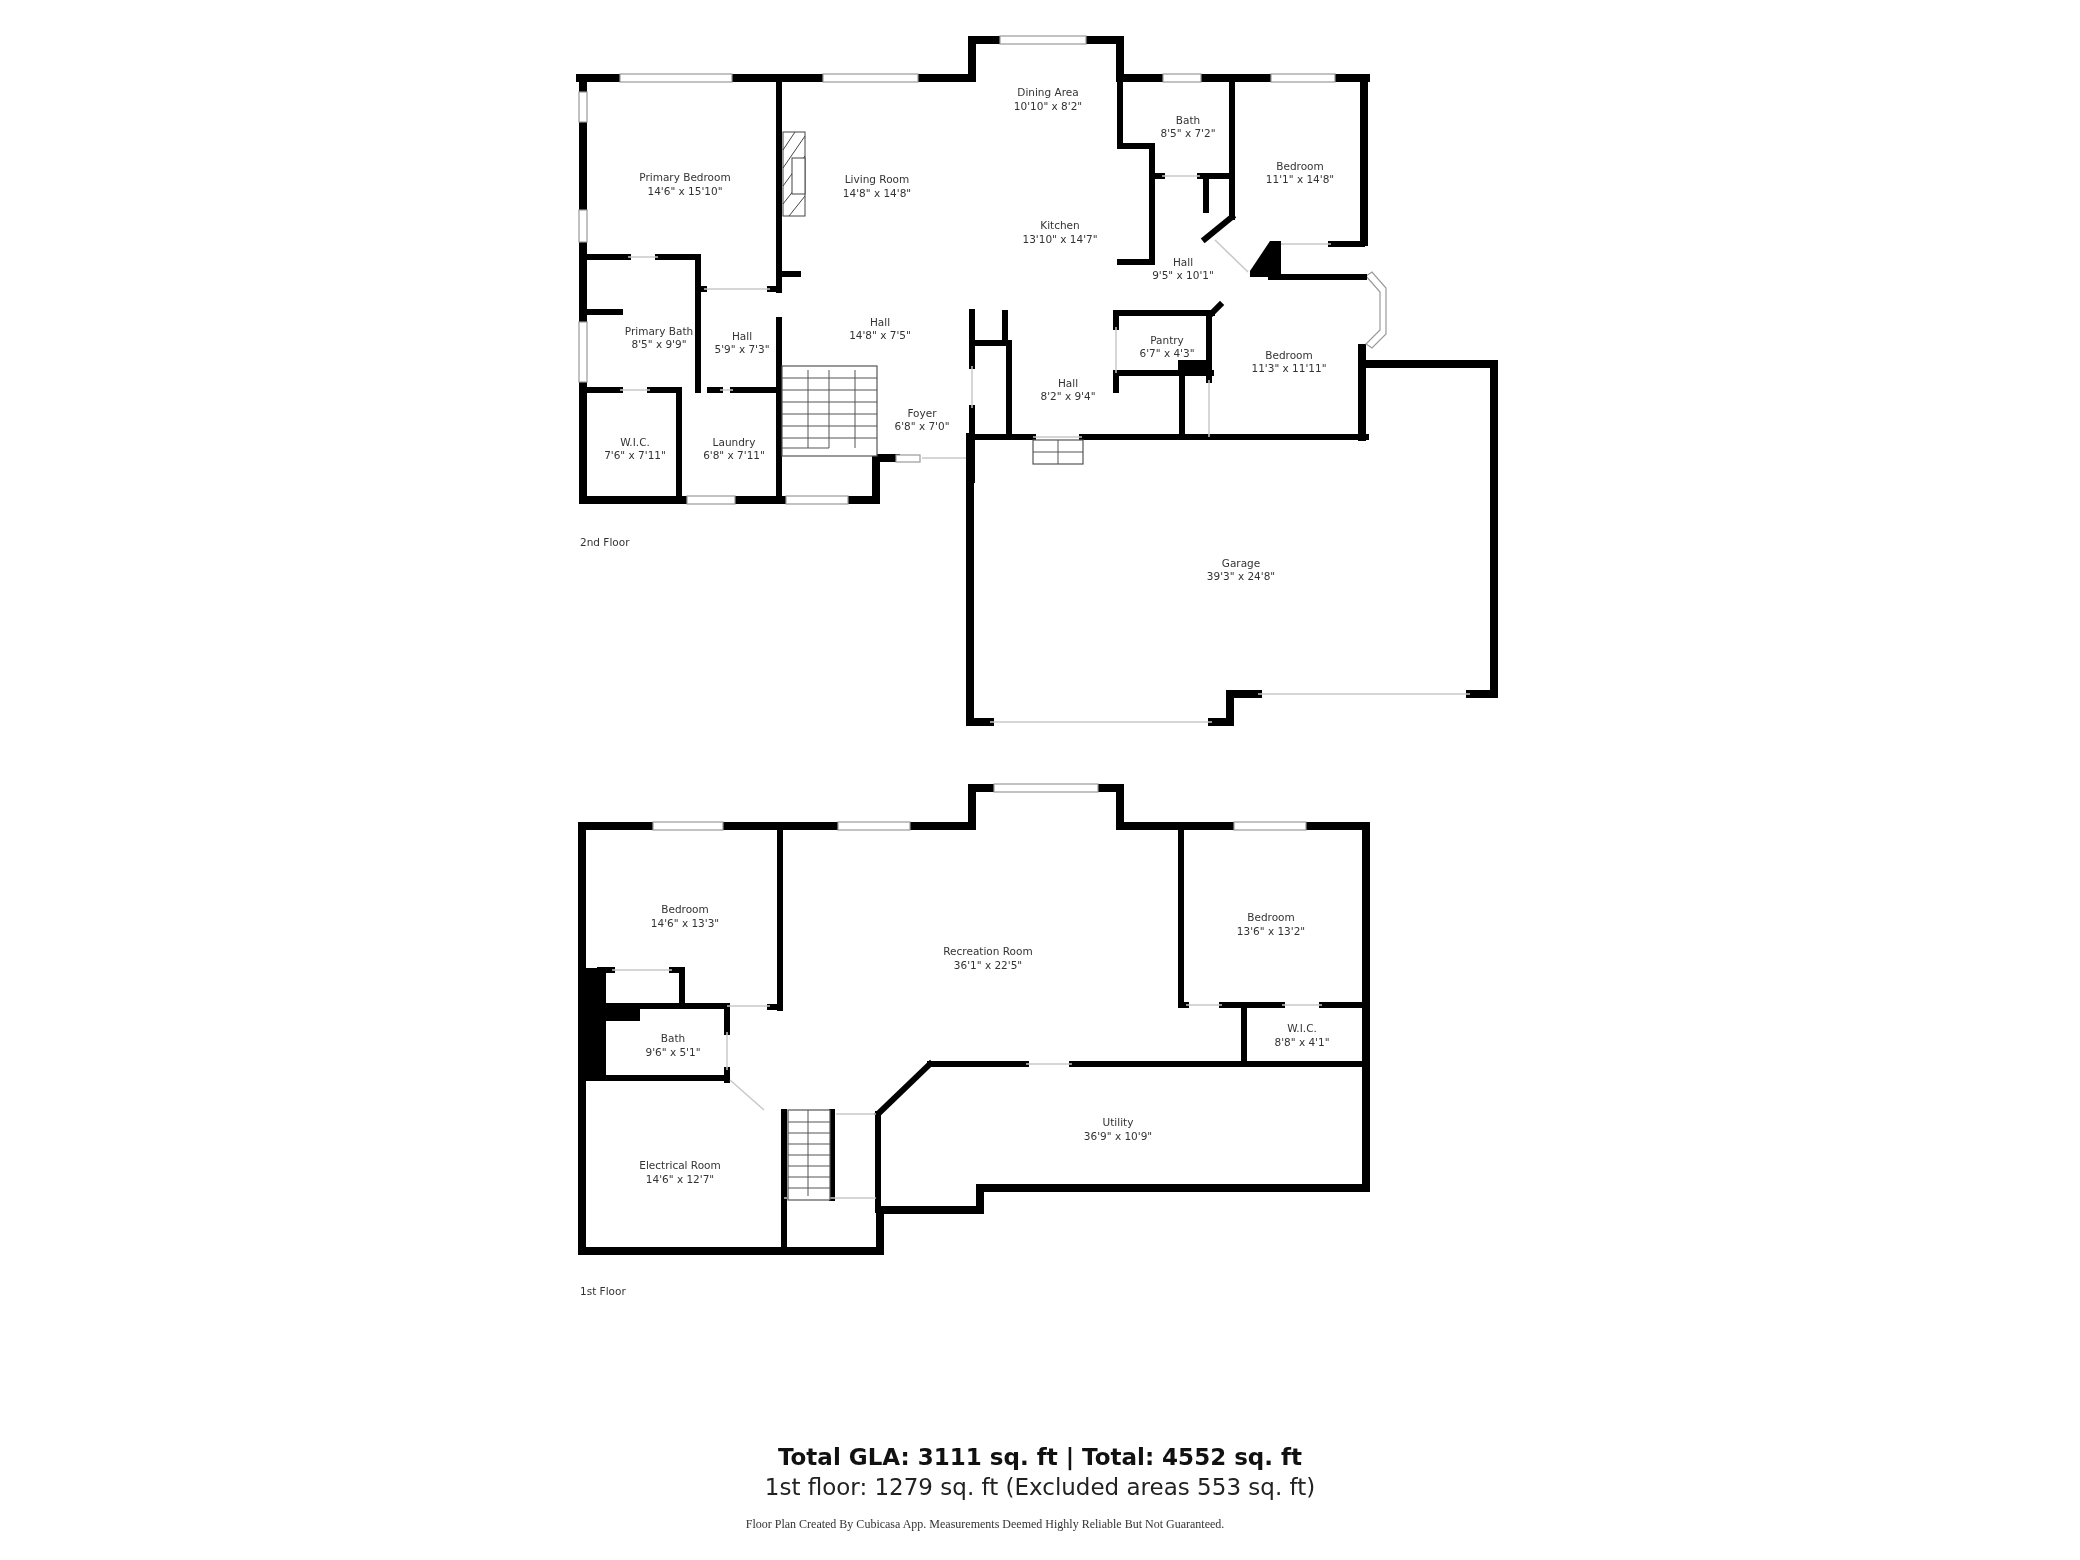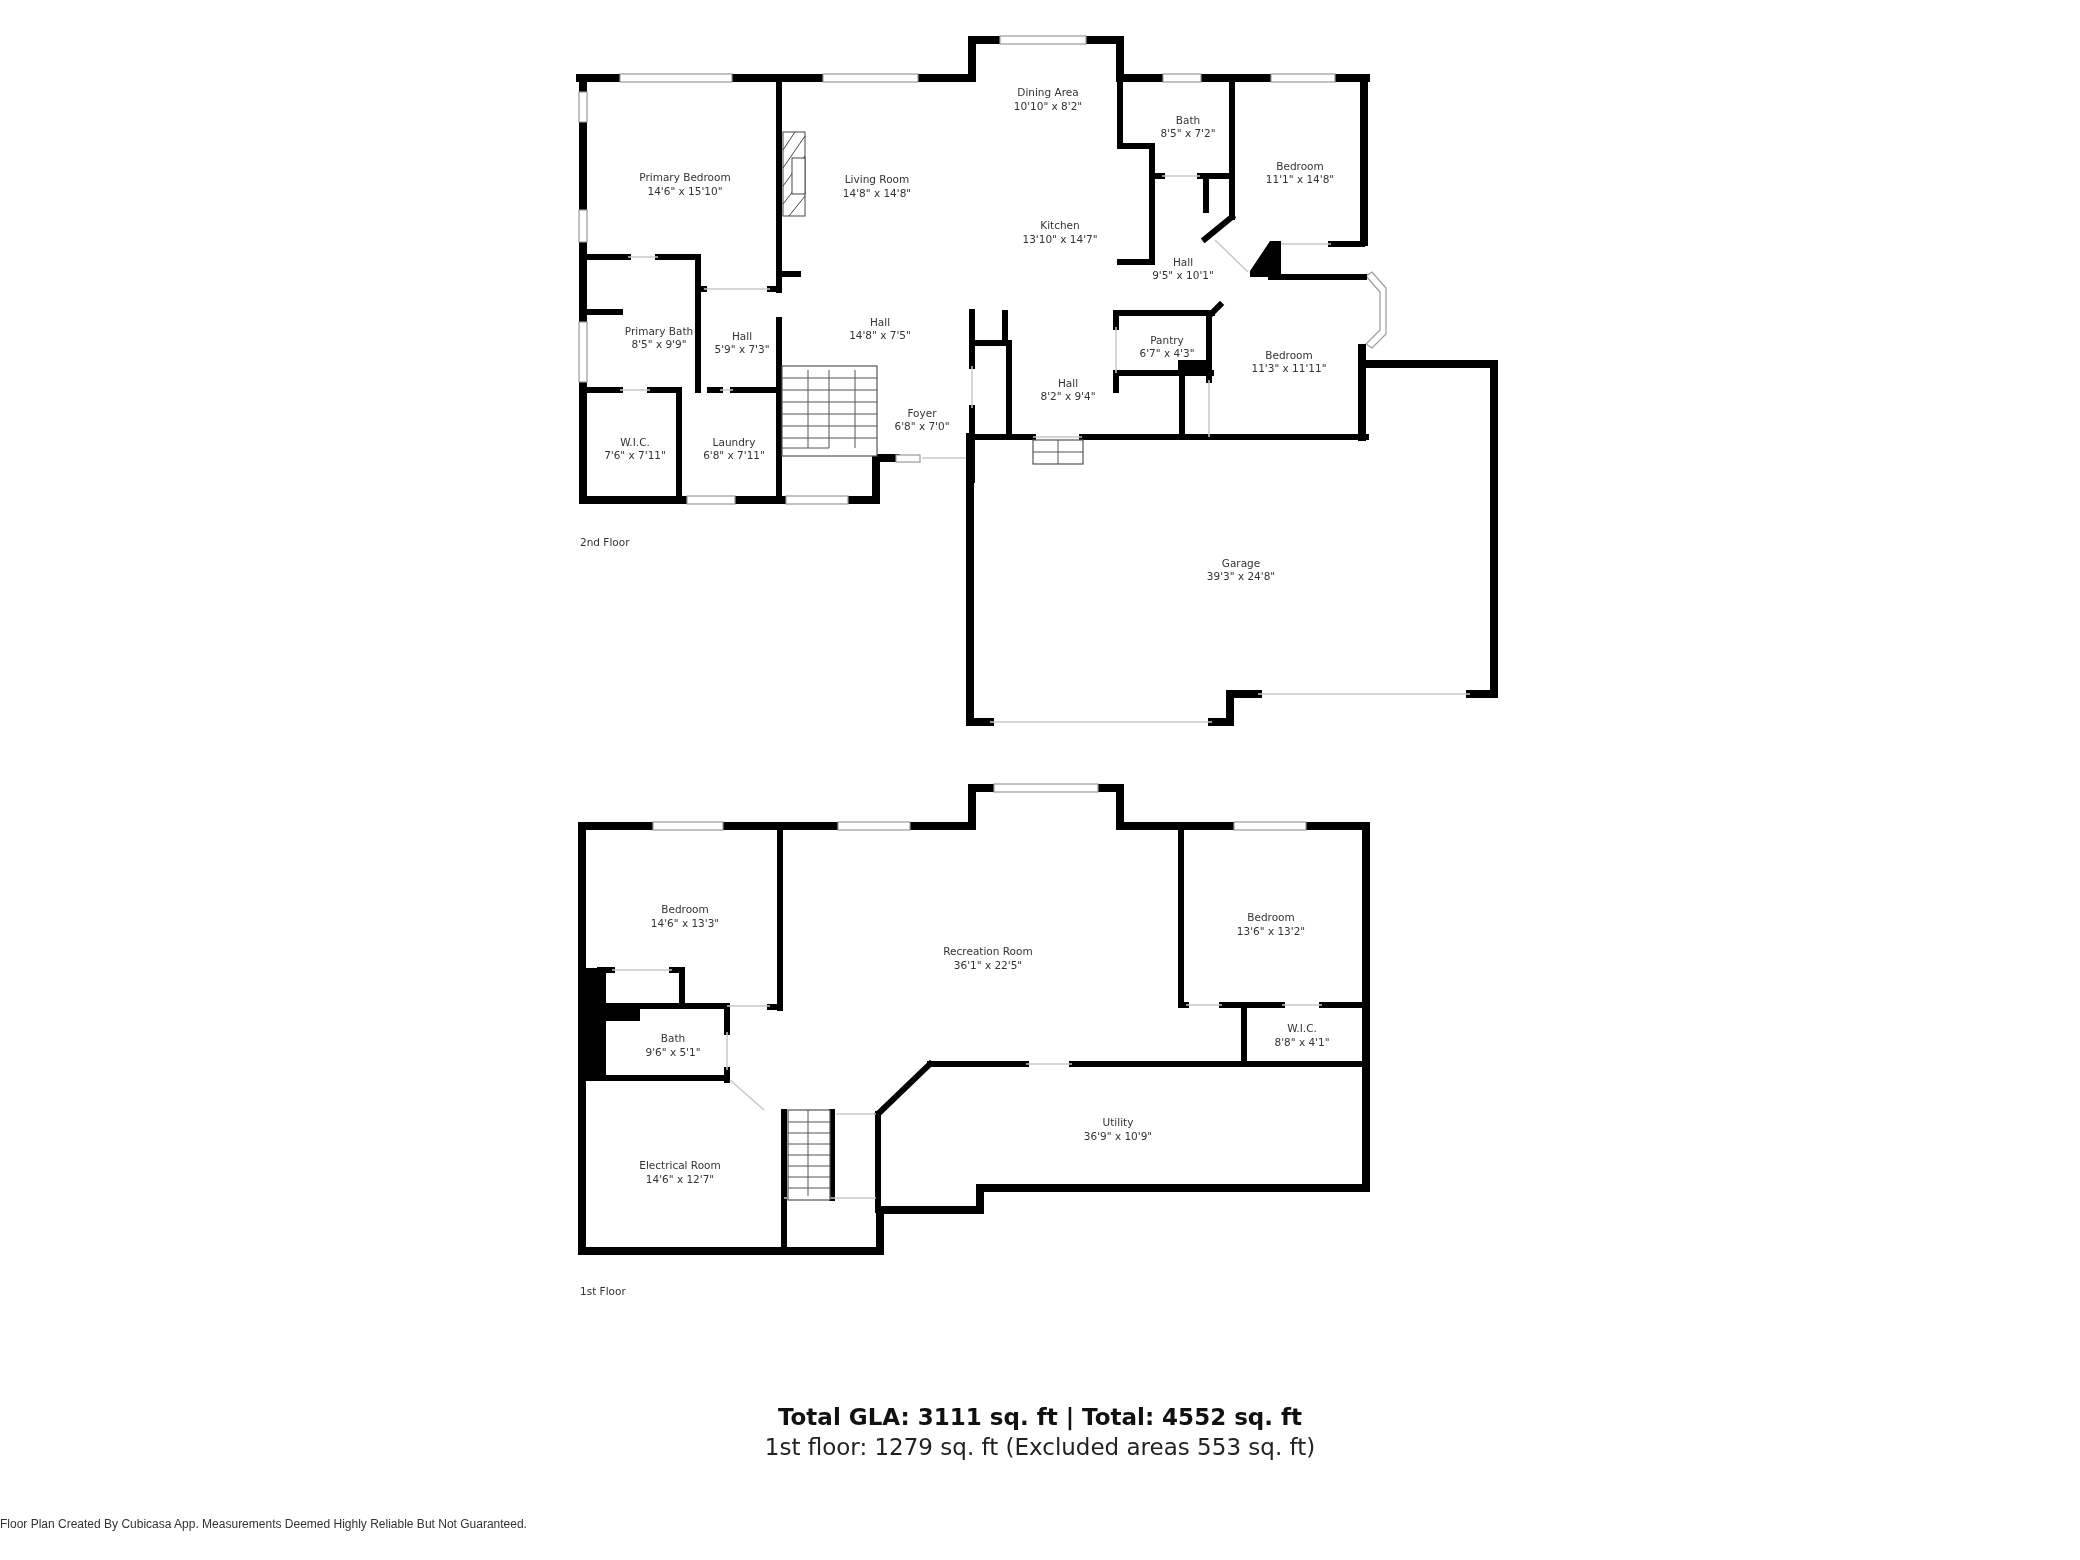--- a/index.html
+++ b/index.html
@@ -10,24 +10,24 @@
   .wline { stroke: #000; stroke-width: 8; fill: none; stroke-linecap: square; }
   .iline { stroke: #000; stroke-width: 6; fill: none; stroke-linecap: square; }
   .win { fill: #fff; stroke: #9a9a9a; stroke-width: 1.2; }
   .door { stroke: #c8c8c8; stroke-width: 1.5; fill: none; }
   .stair { stroke: #555; stroke-width: 1.2; fill: #fff; }
   .room-name { font-size: 10.5px; fill: #333; text-anchor: middle; }
   .room-dim { font-size: 10.5px; fill: #333; text-anchor: middle; }
   .floor-label { font-size: 10.5px; fill: #333; }
   .hatch { stroke: #444; stroke-width: 1; fill: #fff; }
   #summary { position: absolute; left: 0; width: 2080px; top: 1402px; text-align: center; }
-  #summary .total { font-family: "DejaVu Sans", sans-serif; font-weight: bold; font-size: 23px; line-height: 30px; color: #111; }
+  #summary .total { font-family: "DejaVu Sans", sans-serif; font-weight: bold; font-size: 23px; line-height: 30px; color: #111; margin-top: 40px; }
   #summary .line { font-family: "DejaVu Sans", sans-serif; font-size: 23px; line-height: 30px; color: #222; }
-  #disclaimer { position: absolute; left: 0; width: 1970px; top: 1517px; 
-                font-family: Liberation Sans, sans-serif; font-size: 12px; color: #333; }
+  #disclaimer { position: absolute; left: 0; width: 1970px; top: 1517px; text-align: center;
+                font-family: Liberation Serif, serif; font-size: 12px; color: #333; }
 </style>
 </head>
 <body>
 
 <svg id="plan" viewBox="0 0 2080 1560" xmlns="http://www.w3.org/2000/svg">
 
   <g>
 
     <g>
 

